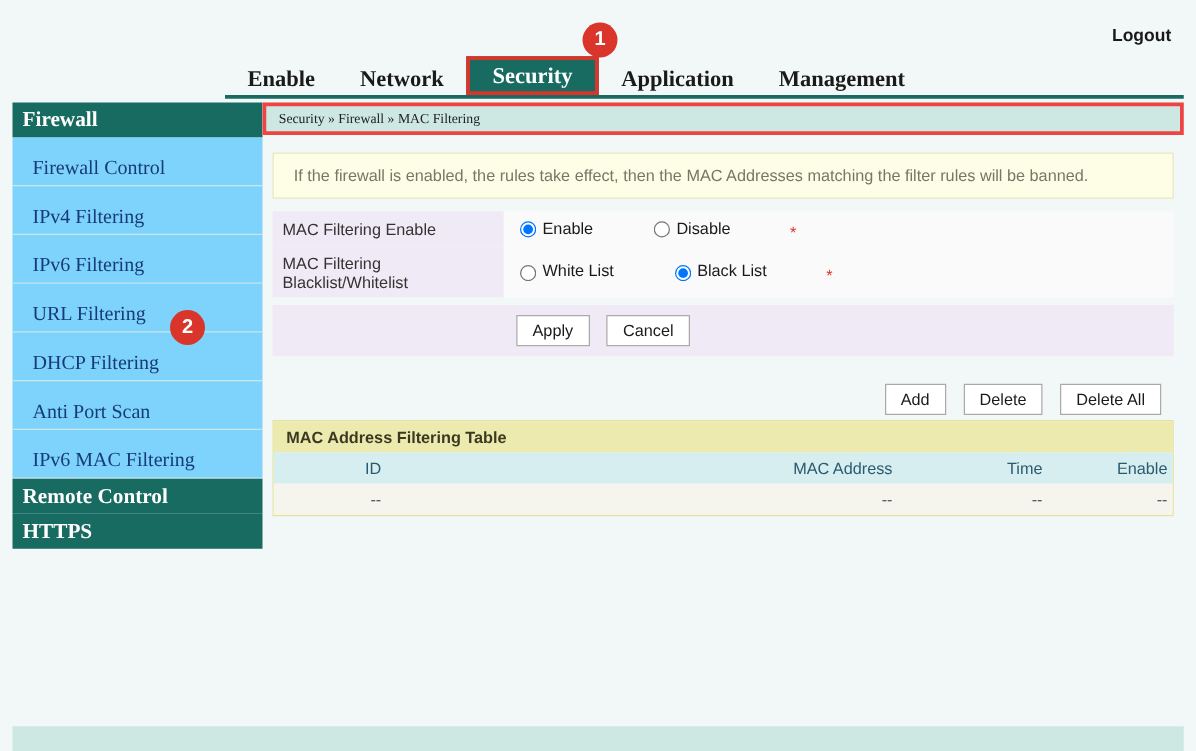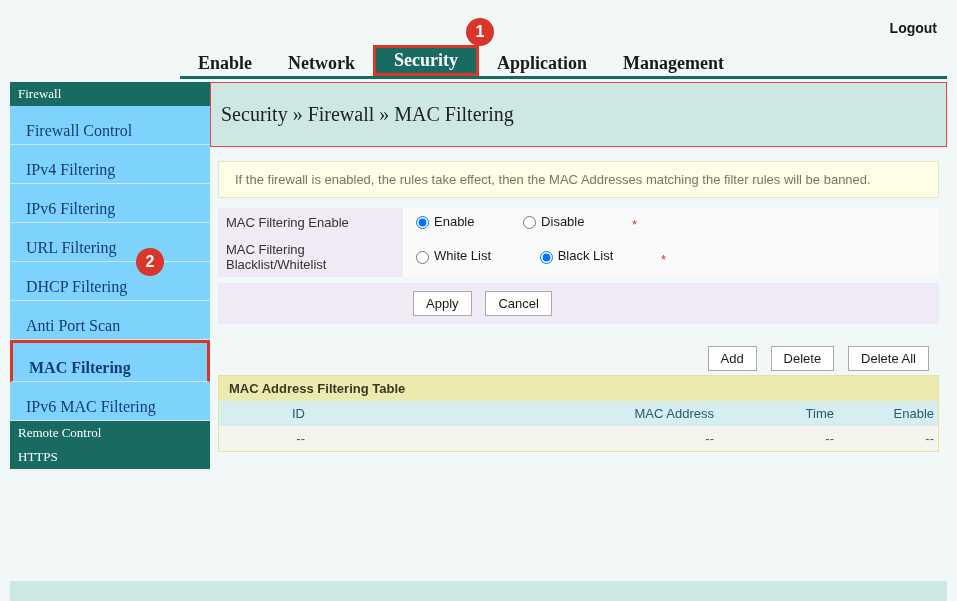--- a/index.html
+++ b/index.html
@@ -65,22 +65,22 @@
   .sidebar {
     position: absolute;
     left: 10px;
     top: 82px;
     width: 200px;
   }
   .side-section {
     background: #186b61;
     color: #fff;
     font-family: Georgia, "Times New Roman", serif;
-    font-weight: normal;
-    font-size: 13px;
+    font-weight: bold;
+    font-size: 17px;
     padding: 4px 8px;
   }
   .side-item {
     background: #7dd3fc;
     color: #173b78;
     font-family: Georgia, "Times New Roman", serif;
     font-size: 16px;
     padding: 16px 8px 4px 16px;
     border-bottom: 1px solid #d0e5e5;
     cursor: pointer;
@@ -89,24 +89,24 @@
     font-weight: bold;
   }
   .main {
     position: absolute;
     left: 210px;
     top: 82px;
     right: 10px;
   }
   .breadcrumb {
     background: #cde7e3;
-    border: 1px solid #ef4444;
-    padding: 20px 10px;
-    font-family: Georgia, "Times New Roman", serif;
-    font-size: 20px;
+    border: 3px solid #ef4444;
+    padding: 4px 10px;
+    font-family: Georgia, "Times New Roman", serif;
+    font-size: 11px;
     color: #222;
   }
   .info-box {
     margin: 14px 8px 10px 8px;
     background: #fefee6;
     border: 1px solid #e6e6c5;
     padding: 10px 16px;
     color: #777766;
     font-size: 13px;
   }
@@ -211,21 +211,20 @@
 </div>
 
 <div class="sidebar">
   <div class="side-section">Firewall</div>
   <div class="side-item">Firewall Control</div>
   <div class="side-item">IPv4 Filtering</div>
   <div class="side-item">IPv6 Filtering</div>
   <div class="side-item">URL Filtering</div>
   <div class="side-item">DHCP Filtering</div>
   <div class="side-item">Anti Port Scan</div>
-  <div class="side-item selected-box highlight-box">MAC Filtering</div>
   <div class="side-item">IPv6 MAC Filtering</div>
   <div class="side-section">Remote Control</div>
   <div class="side-section">HTTPS</div>
 </div>
 
 <div class="main">
   <div class="breadcrumb">Security » Firewall » MAC Filtering</div>
   <div class="info-box">If the firewall is enabled, the rules take effect, then the MAC Addresses matching the filter rules will be banned.</div>
 
   <table class="form-table">

